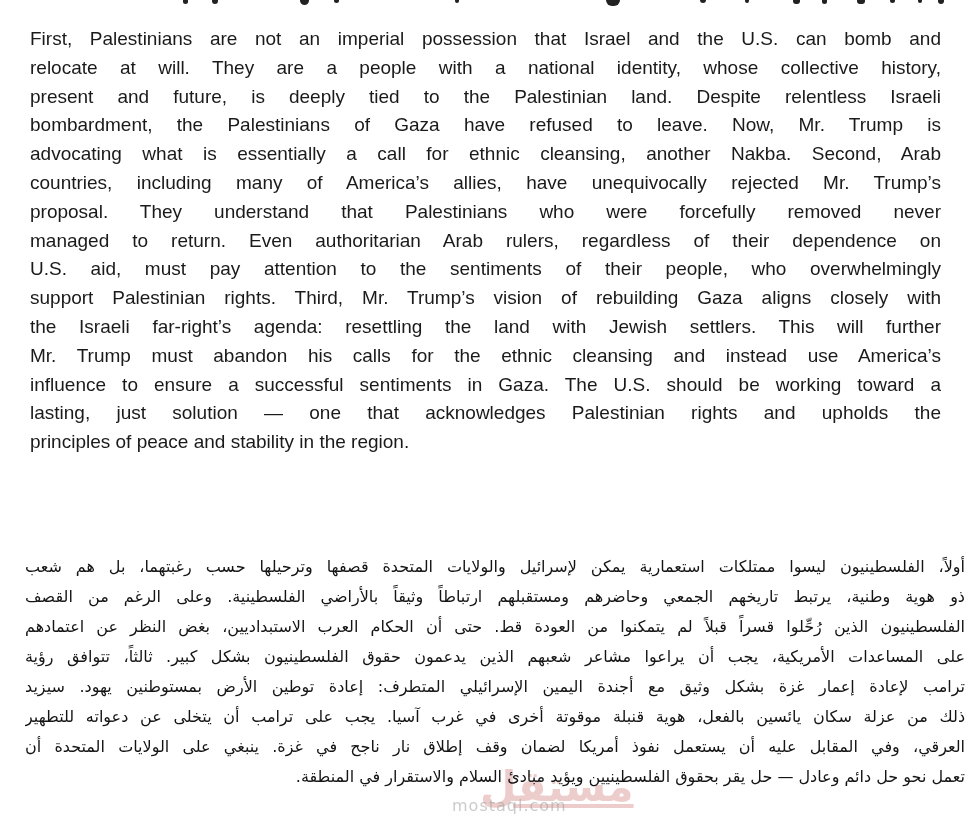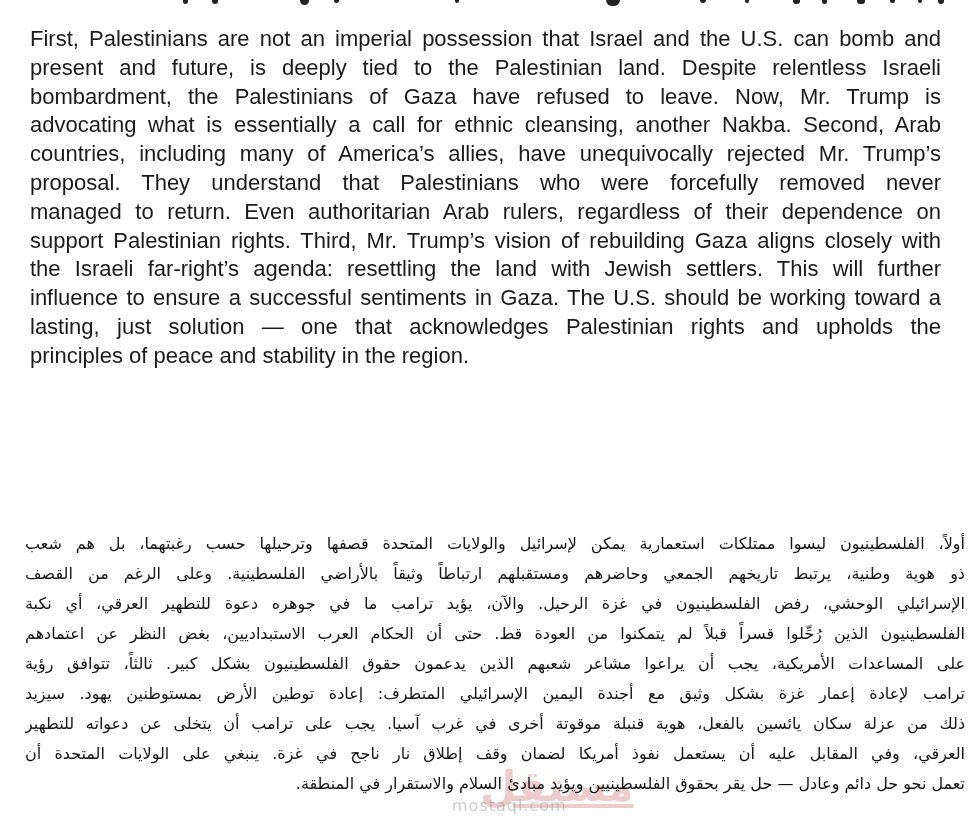--- a/index.html
+++ b/index.html
@@ -6,27 +6,27 @@
   body{width:970px;height:840px;overflow:hidden;position:relative;
        font-family:"Liberation Sans",sans-serif;}
   .page{position:absolute;inset:0;background:#ffffff;}
 
   
   .clipped-row{position:absolute;top:0;left:0;width:970px;height:8px;}
   .frag{position:absolute;top:0;background:#222;border-radius:0 0 3px 3px;display:block;}
 
   
   .en-block{position:absolute;left:30px;top:25px;width:911px;z-index:2;}
-  .en-line{font-size:22px;line-height:28.8px;color:#1a1a1a;
+  .en-line{font-size:19px;line-height:28.8px;color:#1a1a1a;
            text-align:justify;text-align-last:justify;
            height:28.8px;overflow:hidden;white-space:normal;}
   .en-line.last{text-align-last:left;}
 
   
-  .ar-block{position:absolute;left:25px;top:529px;width:940px;z-index:2;direction:rtl;}
+  .ar-block{position:absolute;left:25px;top:552px;width:940px;z-index:2;direction:rtl;}
   .ar-line{font-family:"DejaVu Sans",sans-serif;font-size:16px;line-height:30px;
            color:#141414;text-align:justify;text-align-last:justify;
            height:30px;overflow:hidden;}
   .ar-line.last{text-align-last:right;}
 
   
   .watermark{position:absolute;z-index:1;}
   .wm-logo{position:absolute;left:480px;top:762px;font-family:"DejaVu Sans",sans-serif;
            font-weight:bold;font-size:42px;color:#d98f8f;opacity:0.45;direction:rtl;text-decoration:underline;}
   .wm-domain{position:absolute;left:452px;top:796px;font-family:"DejaVu Sans",sans-serif;
@@ -49,42 +49,44 @@
     <span class="frag" style="left:793px;width:7px;height:4px"></span>
     <span class="frag" style="left:822px;width:5px;height:4px"></span>
     <span class="frag" style="left:857px;width:8px;height:4px"></span>
     <span class="frag" style="left:890px;width:5px;height:3px"></span>
     <span class="frag" style="left:918px;width:4px;height:3px"></span>
     <span class="frag" style="left:938px;width:6px;height:4px"></span>
   </div>
 
   <div class="en-block">
     <div class="en-line">First, Palestinians are not an imperial possession that Israel and the U.S. can bomb and</div>
+    <div class="en-line">relocate at will. They are a people with a national identity, whose collective history,</div>
     <div class="en-line">present and future, is deeply tied to the Palestinian land. Despite relentless Israeli</div>
     <div class="en-line">bombardment, the Palestinians of Gaza have refused to leave. Now, Mr. Trump is</div>
     <div class="en-line">advocating what is essentially a call for ethnic cleansing, another Nakba. Second, Arab</div>
     <div class="en-line">countries, including many of America’s allies, have unequivocally rejected Mr. Trump’s</div>
     <div class="en-line">proposal. They understand that Palestinians who were forcefully removed never</div>
     <div class="en-line">managed to return. Even authoritarian Arab rulers, regardless of their dependence on</div>
+    <div class="en-line">U.S. aid, must pay attention to the sentiments of their people, who overwhelmingly</div>
     <div class="en-line">support Palestinian rights. Third, Mr. Trump’s vision of rebuilding Gaza aligns closely with</div>
     <div class="en-line">the Israeli far-right’s agenda: resettling the land with Jewish settlers. This will further</div>
+    <div class="en-line">Mr. Trump must abandon his calls for the ethnic cleansing and instead use America’s</div>
     <div class="en-line">influence to ensure a successful sentiments in Gaza. The U.S. should be working toward a</div>
     <div class="en-line">lasting, just solution — one that acknowledges Palestinian rights and upholds the</div>
     <div class="en-line last">principles of peace and stability in the region.</div>
   </div>
 
   <div class="watermark">
     <span class="wm-logo">مستقل</span>
     <span class="wm-domain">mostaql.com</span>
   </div>
 
   <div class="ar-block" dir="rtl" lang="ar">
     <div class="ar-line">أولاً، الفلسطينيون ليسوا ممتلكات استعمارية يمكن لإسرائيل والولايات المتحدة قصفها وترحيلها حسب رغبتهما، بل هم شعب</div>
     <div class="ar-line">ذو هوية وطنية، يرتبط تاريخهم الجمعي وحاضرهم ومستقبلهم ارتباطاً وثيقاً بالأراضي الفلسطينية. وعلى الرغم من القصف</div>
-    <div class="ar-line">الإسرائيلي الوحشي، رفض الفلسطينيون في غزة الرحيل. والآن، يؤيد ترامب ما في جوهره دعوة للتطهير العرقي، أي نكبة</div>
     <div class="ar-line">الفلسطينيون الذين رُحِّلوا قسراً قبلاً لم يتمكنوا من العودة قط. حتى أن الحكام العرب الاستبداديين، بغض النظر عن اعتمادهم</div>
     <div class="ar-line">على المساعدات الأمريكية، يجب أن يراعوا مشاعر شعبهم الذين يدعمون حقوق الفلسطينيون بشكل كبير. ثالثاً، تتوافق رؤية</div>
     <div class="ar-line">ترامب لإعادة إعمار غزة بشكل وثيق مع أجندة اليمين الإسرائيلي المتطرف: إعادة توطين الأرض بمستوطنين يهود. سيزيد</div>
     <div class="ar-line">ذلك من عزلة سكان يائسين بالفعل، هوية قنبلة موقوتة أخرى في غرب آسيا. يجب على ترامب أن يتخلى عن دعواته للتطهير</div>
     <div class="ar-line">العرقي، وفي المقابل عليه أن يستعمل نفوذ أمريكا لضمان وقف إطلاق نار ناجح في غزة. ينبغي على الولايات المتحدة أن</div>
     <div class="ar-line last">تعمل نحو حل دائم وعادل — حل يقر بحقوق الفلسطينيين ويؤيد مبادئ السلام والاستقرار في المنطقة.</div>
   </div>
 
 </div>
 

